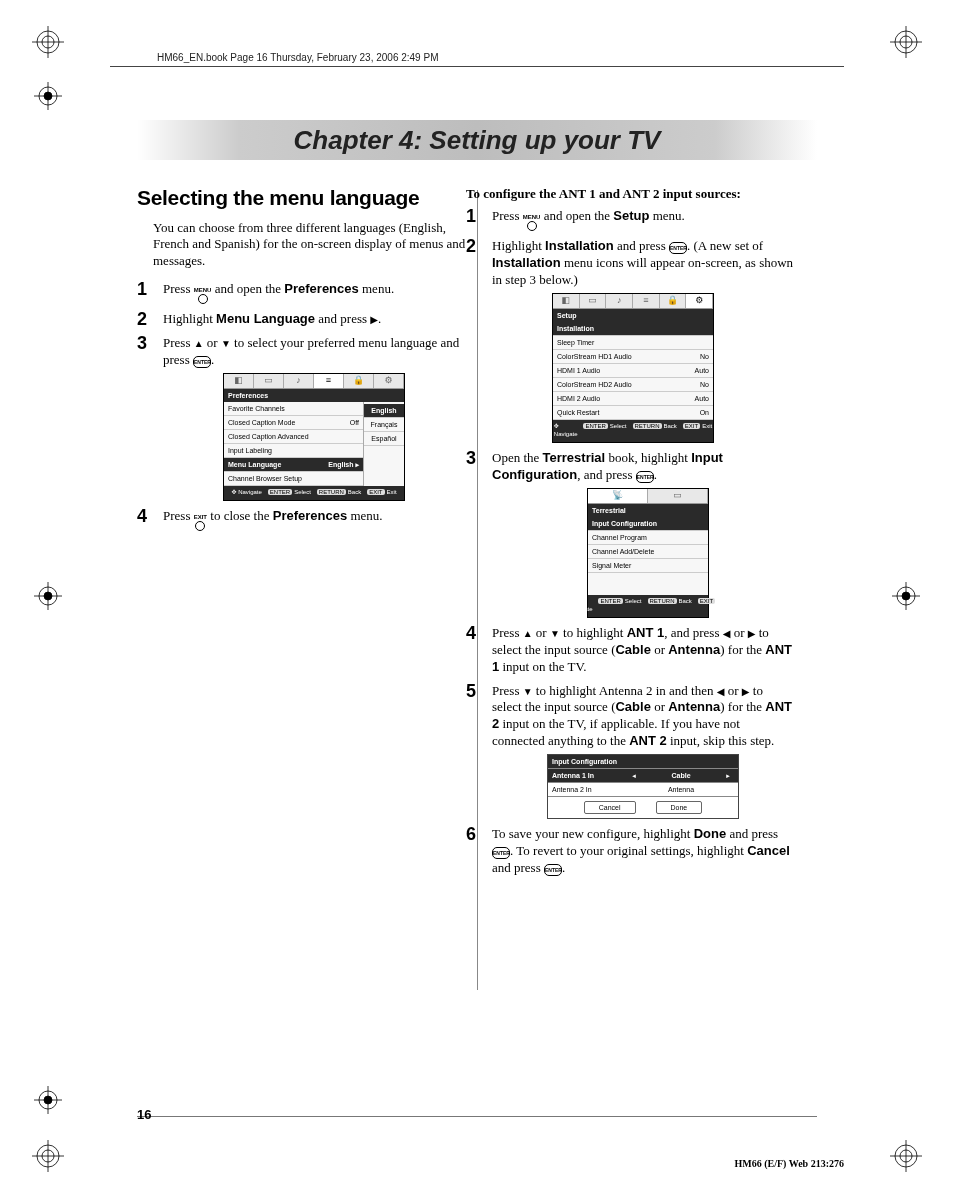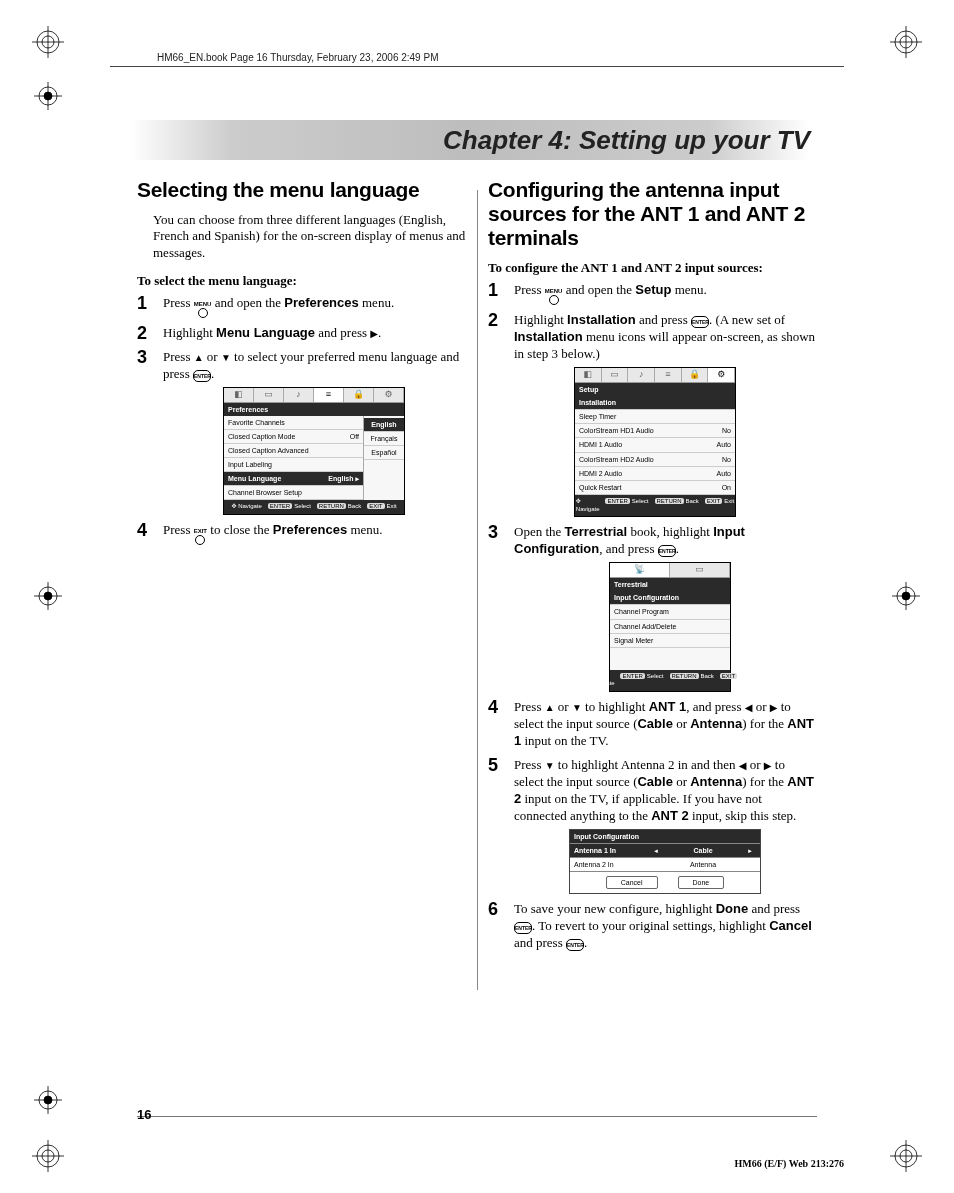--- a/index.html
+++ b/index.html
@@ -27,39 +27,38 @@
     padding-left: 47px;
   }
   .header-rule {
     position: absolute;
     top: 66px; left: 110px; right: 110px;
     border-top: 0.5px solid #444;
   }
   .chapter-banner {
     position: absolute;
     top: 120px;
-    left: 130px;
+    left: 137px;
     width: 680px;
     height: 40px;
     background: linear-gradient(to right, #fff 0%, #ccc 15%, #bdbdbd 50%, #ccc 85%, #fff 100%);
-    text-align: right;
+    text-align: center;
     font-family: Arial, "Helvetica Neue", sans-serif;
     font-style: italic;
     font-weight: 700;
     font-size: 26px;
     line-height: 40px;
     color: #222;
   }
   .columns {
     position: absolute;
-    top: 168px;
+    top: 176px;
     left: 137px;
     width: 680px;
     display: flex;
-    gap: 22px;
   }
   .col {
     width: 329px;
   }
   .col-divider {
     position: absolute;
     top: 190px;
     left: 477px;
     width: 0;
     height: 800px;
@@ -300,21 +299,20 @@
 
   <div class="chapter-banner">Chapter 4: Setting up your TV</div>
 
   <div class="col-divider"></div>
 
   <div class="columns">
 
     <div class="col">
       <h2 class="section">Selecting the menu language</h2>
       <p class="intro">You can choose from three different languages (English, French and Spanish) for the on-screen display of menus and messages.</p>
-      <p class="subhead">To select the menu language:</p>
       <ol class="steps">
         <li>
           <span>Press </span><span class="tiny-btn"><span>MENU</span><span class="circ"></span></span><span> and open the </span><span class="bsans">Preferences</span><span> menu.</span>
         </li>
         <li>
           <span>Highlight </span><span class="bsans">Menu Language</span><span> and press </span><span class="tri">▶</span><span>.</span>
         </li>
         <li>
           <span>Press </span><span class="tri">▲</span><span> or </span><span class="tri">▼</span><span> to select your preferred menu language and press </span><span class="enter-btn">ENTER</span><span>.</span>
           
@@ -369,21 +367,20 @@
             </div>
           </div>
         </li>
         <li>
           <span>Press </span><span class="tiny-btn"><span>EXIT</span><span class="circ"></span></span><span> to close the </span><span class="bsans">Preferences</span><span> menu.</span>
         </li>
       </ol>
     </div>
 
     <div class="col">
-      <h2 class="section">Configuring the antenna input sources for the ANT 1 and ANT 2 terminals</h2>
       <p class="subhead">To configure the ANT 1 and ANT 2 input sources:</p>
       <ol class="steps">
         <li>
           <span>Press </span><span class="tiny-btn"><span>MENU</span><span class="circ"></span></span><span> and open the </span><span class="bsans">Setup</span><span> menu.</span>
         </li>
         <li>
           <span>Highlight </span><span class="bsans">Installation</span><span> and press </span><span class="enter-btn">ENTER</span><span>. (A new set of </span><span class="bsans">Installation</span><span> menu icons will appear on-screen, as shown in step 3 below.)</span>
           
           <div class="osd" style="width:160px;margin-left:60px">
             <div class="osd-tabs">

